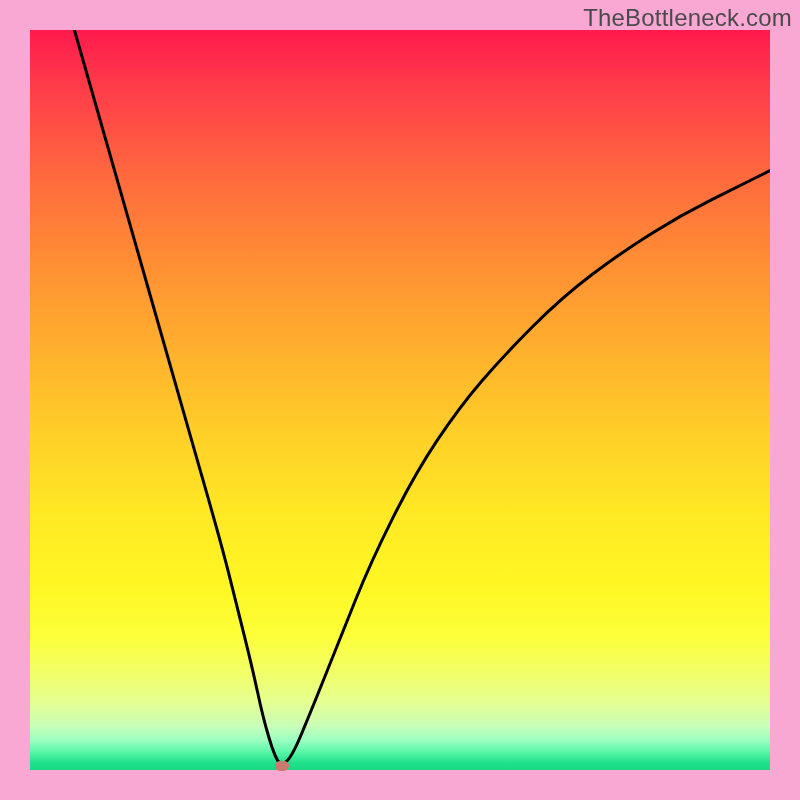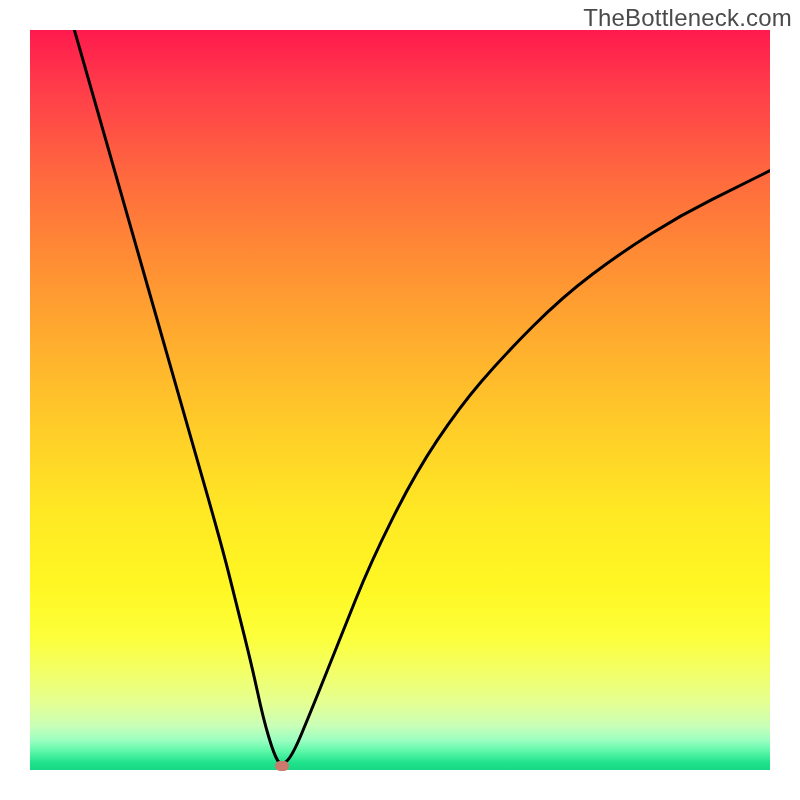--- a/index.html
+++ b/index.html
@@ -10,21 +10,21 @@
     background: #000;
     overflow: hidden;
     font-family: Arial, Helvetica, sans-serif;
   }
   .frame {
     position: absolute;
     left: 0;
     top: 0;
     width: 800px;
     height: 800px;
-    background: #ffffff;
+    background: #f9a8d4;
   }
   .plot-area {
     position: absolute;
     left: 30px;
     top: 30px;
     width: 740px;
     height: 740px;
     background: linear-gradient(to bottom,
       #ff1a4d 0%,
       #ff3d4a 8%,

